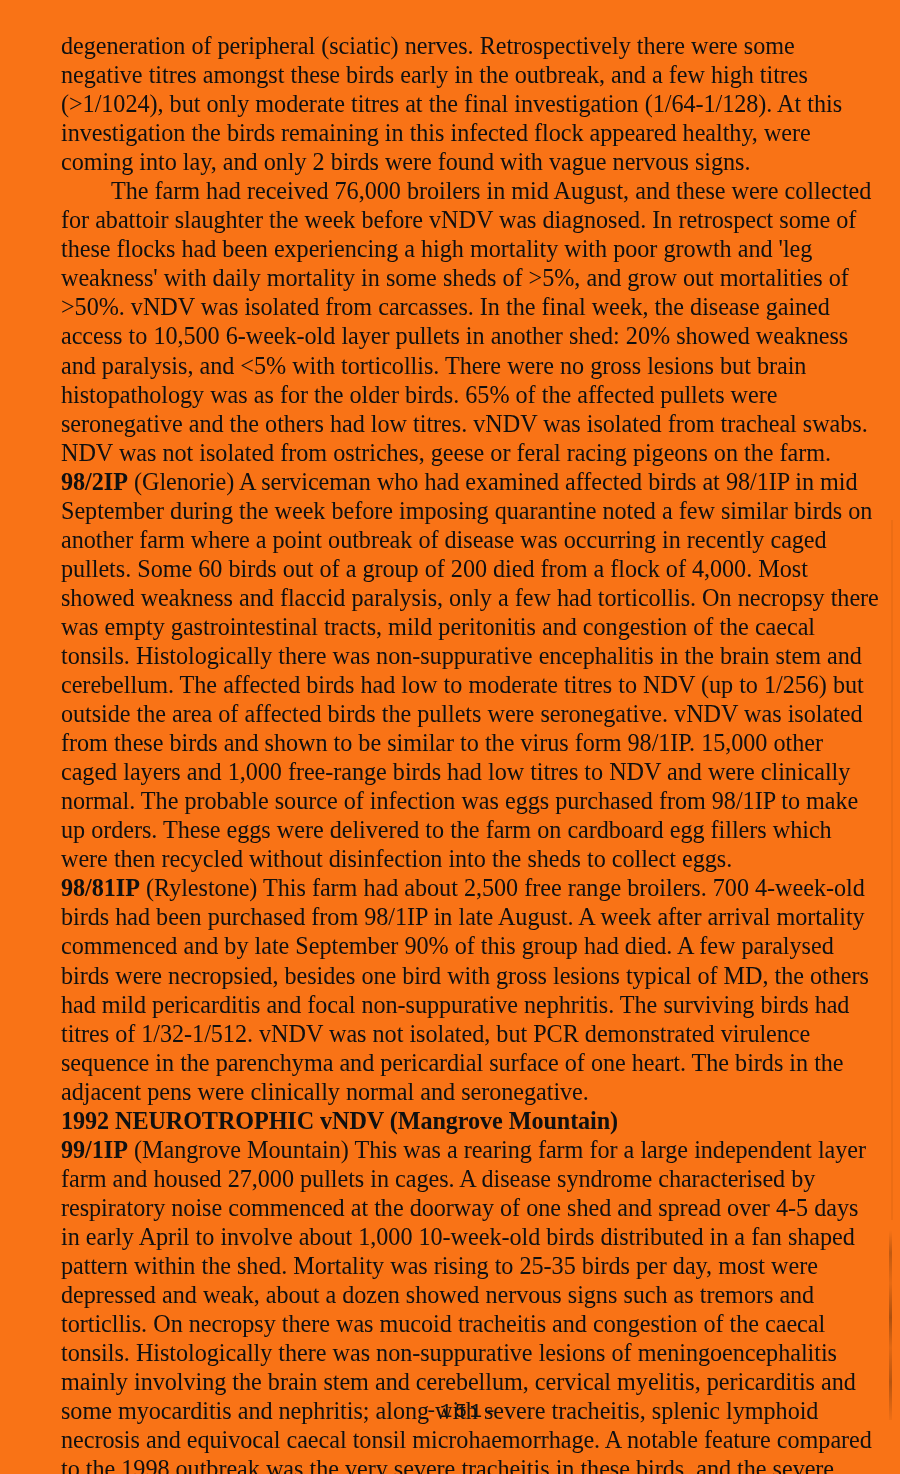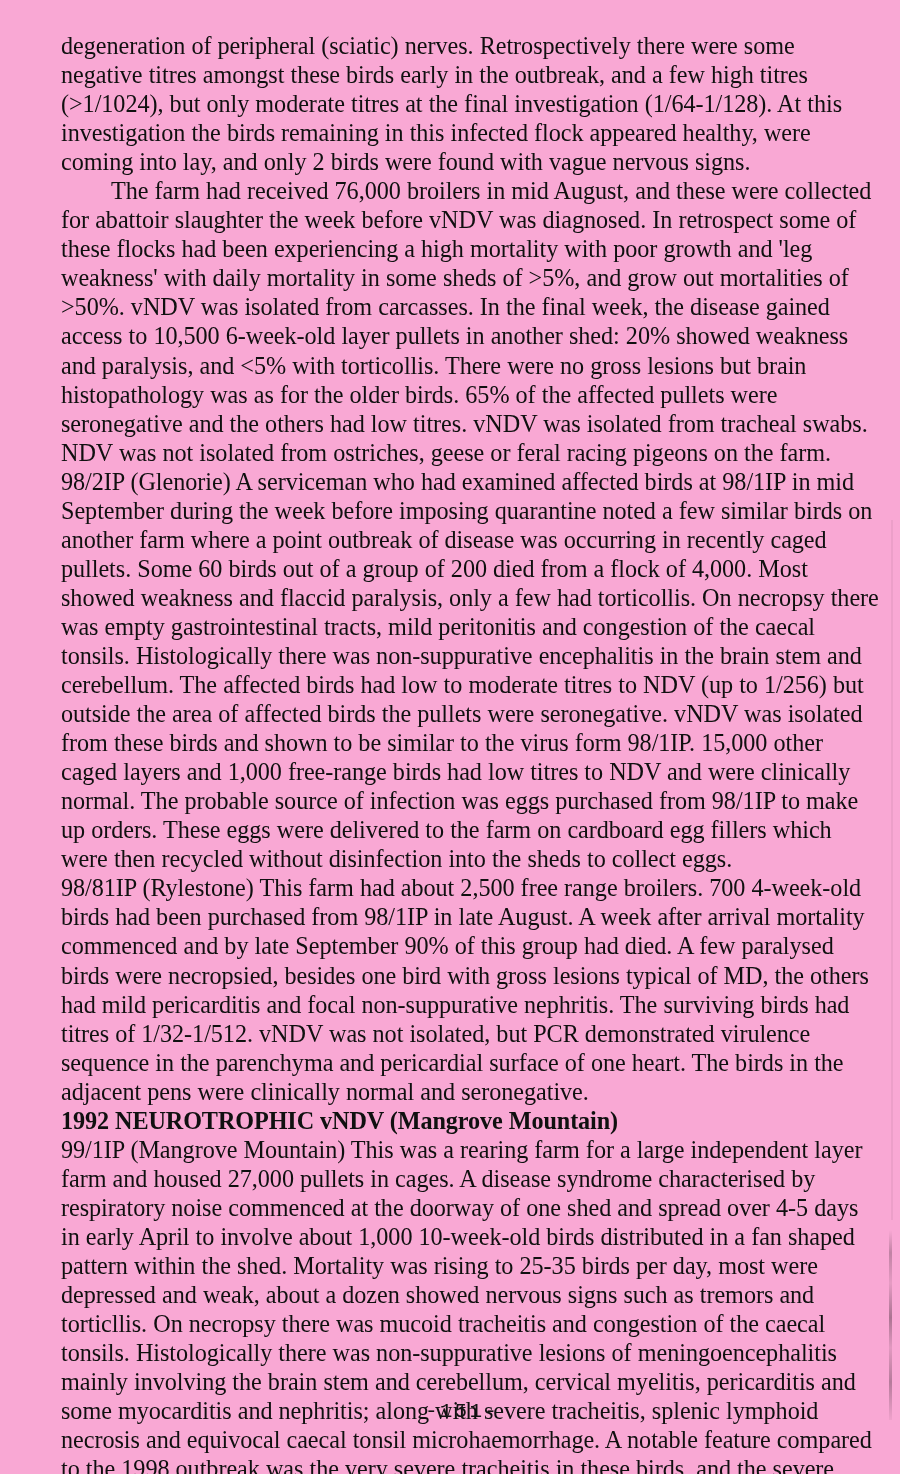--- a/index.html
+++ b/index.html
@@ -9,21 +9,21 @@
     background: #ffffff;
   }
   body {
     font-family: "Liberation Serif", "DejaVu Serif", serif;
     color: #101010;
   }
   #page {
     position: relative;
     width: 900px;
     height: 1474px;
-    background: #f9a8d4;
+    background: #f97316;
     overflow: hidden;
   }
   
   #scan-streak {
     position: absolute;
     top: 1230px;
     left: 889px;
     width: 3px;
     height: 190px;
     background: linear-gradient(to bottom,
@@ -56,21 +56,21 @@
     line-height: 29.05px;
     text-align: left;
     letter-spacing: -0.05px;
     word-spacing: 0.1px;
   }
   #text-body p {
     margin: 0;
     padding: 0;
   }
   p.indent { text-indent: 50px; }
-  .b { font-weight: normal; }
+  .b { font-weight: bold; }
   .heading {
     font-weight: bold;
     letter-spacing: -0.1px;
   }
 
   #page-number {
     position: absolute;
     left: 12px;
     top: 1400px;
     width: 900px;

